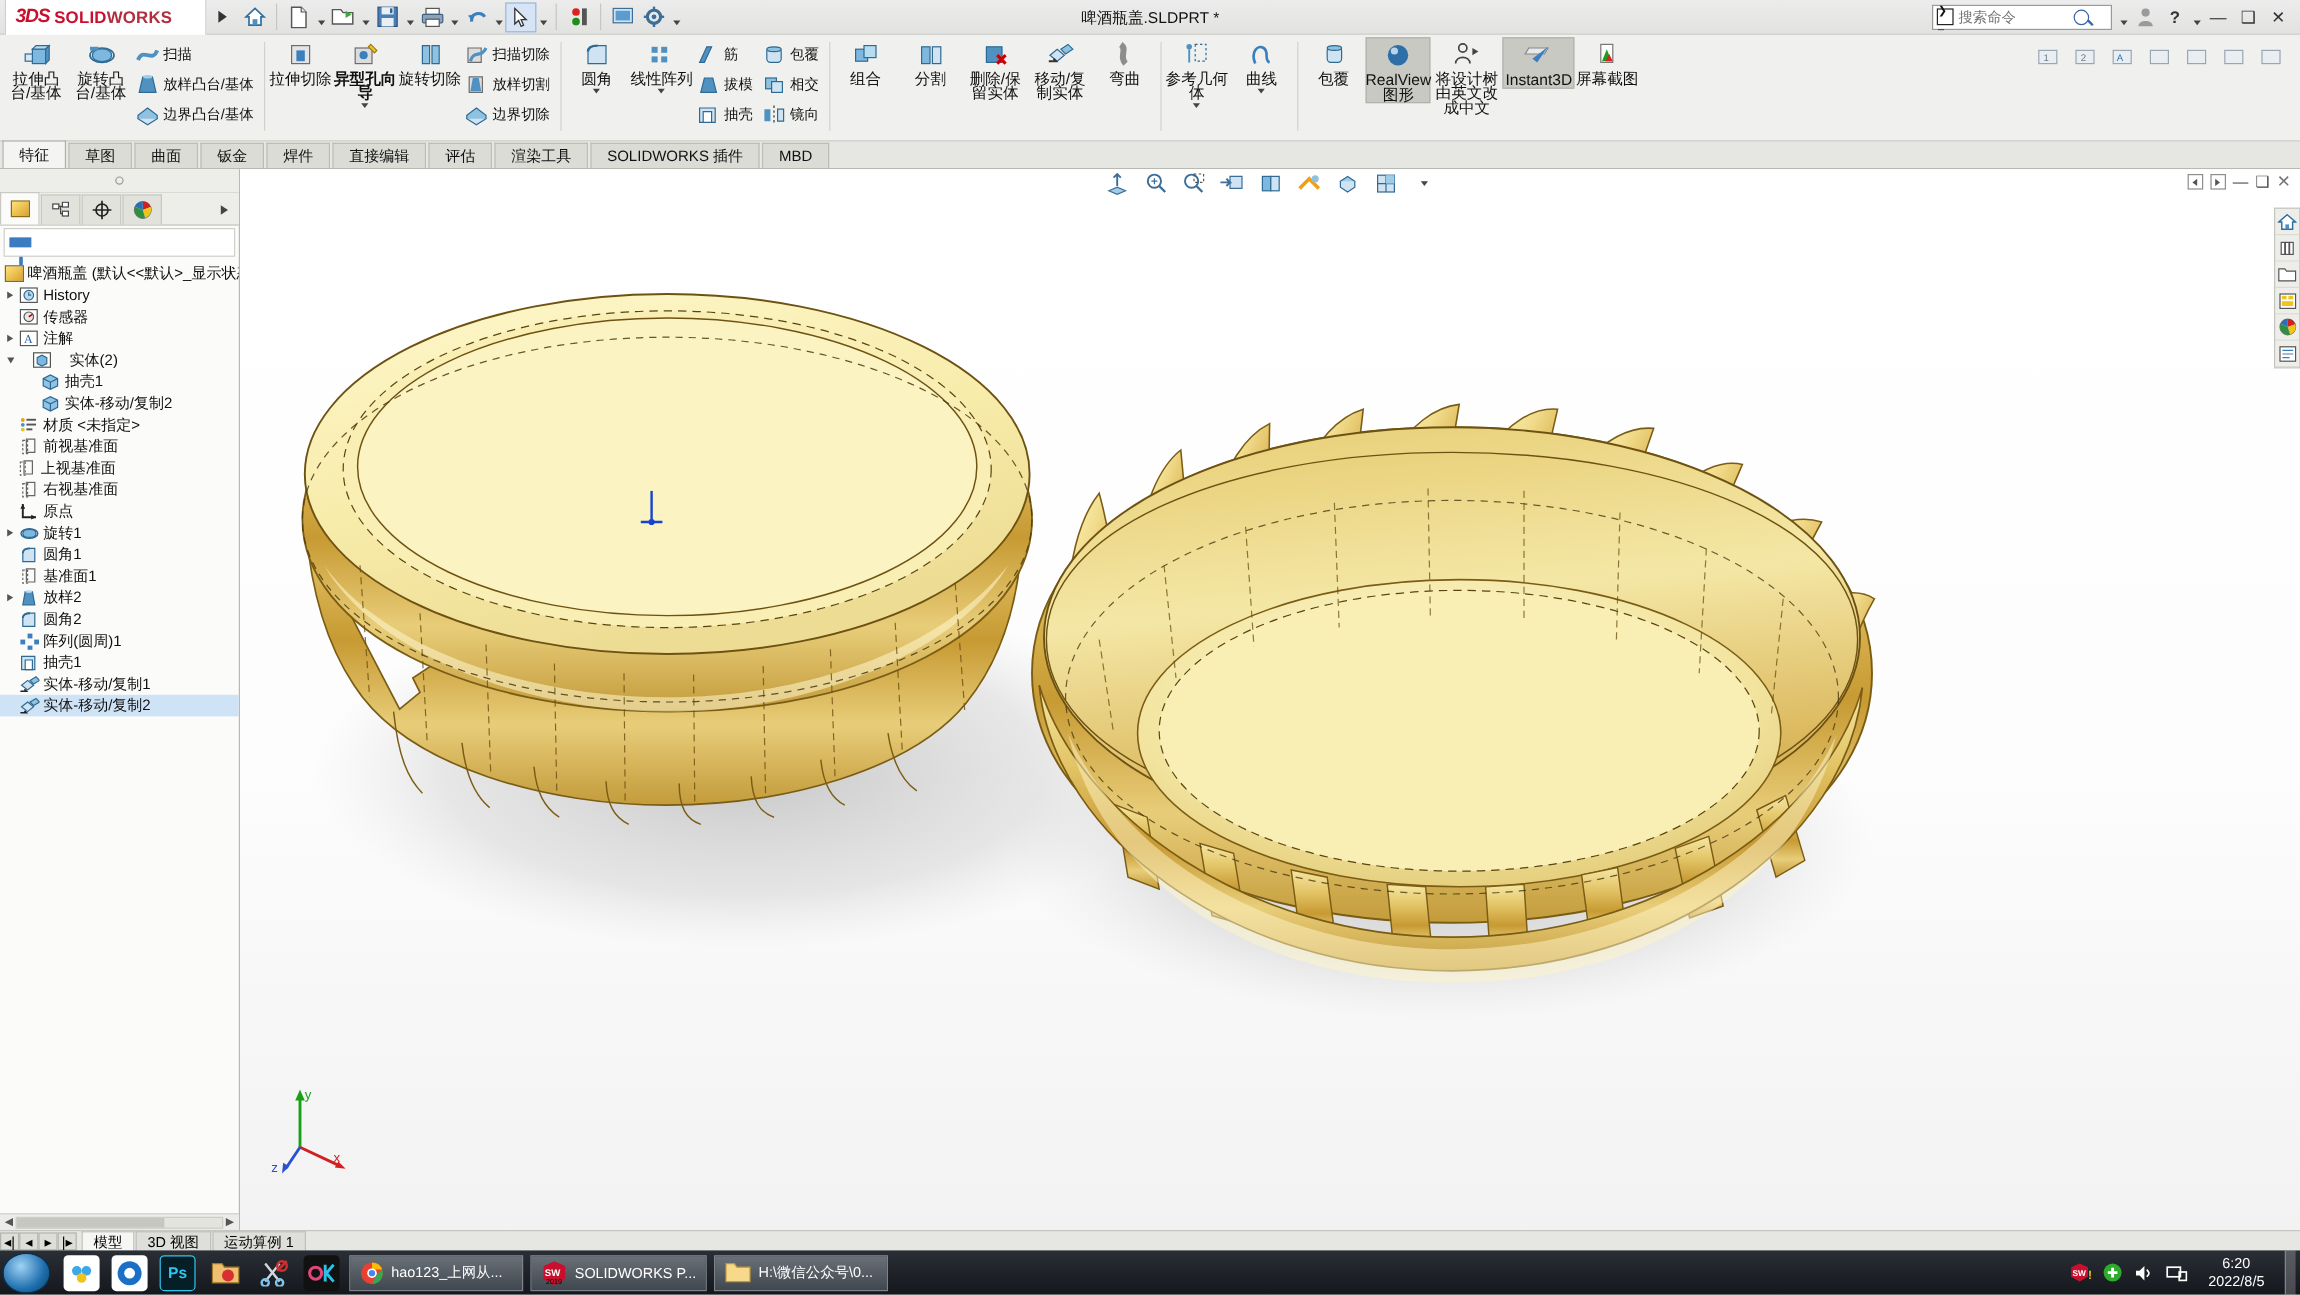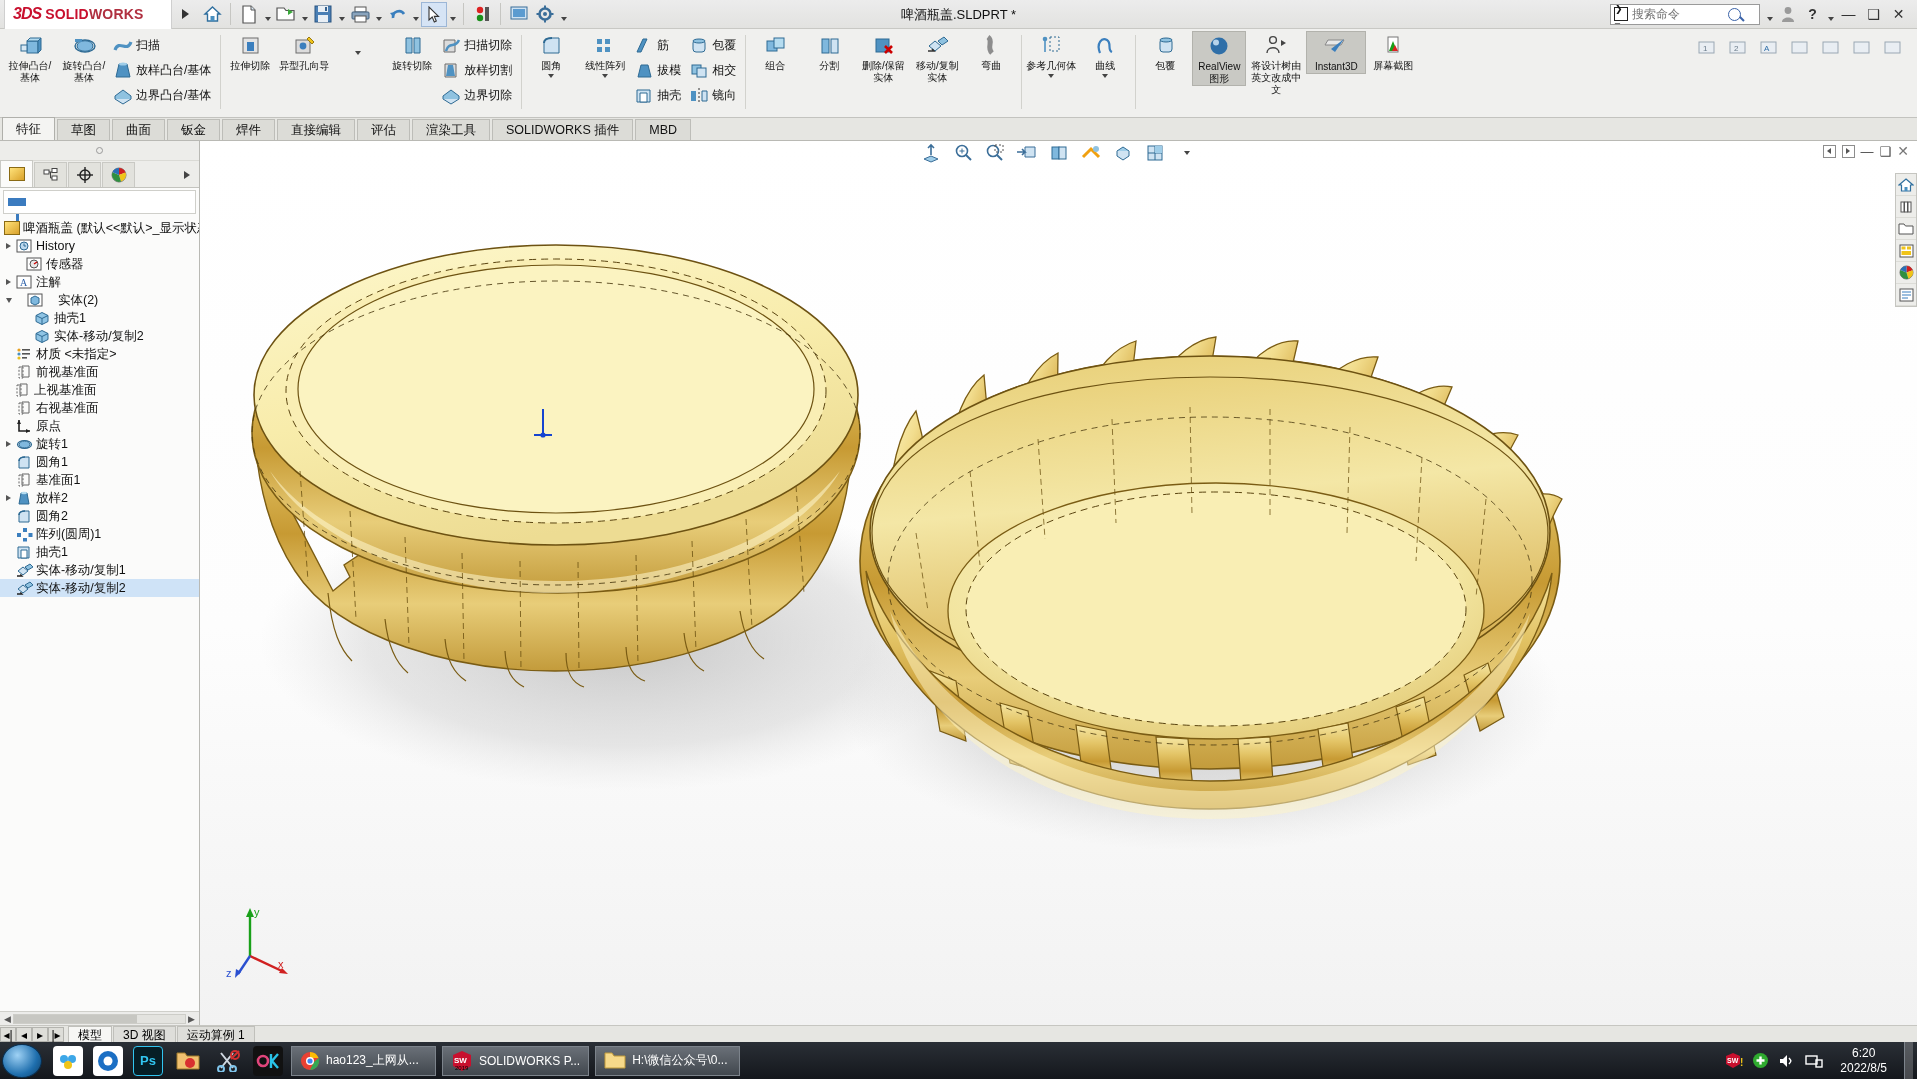--- a/index.html
+++ b/index.html
@@ -67,21 +67,21 @@
   }
   .rgroup { display:flex; align-items:flex-start; padding:2px 3px; position:relative; }
   .rgroup + .rgroup::before {
     content:""; position:absolute; left:0; top:6px; bottom:8px; width:1px; background:#d2d2cd;
   }
   .rbig {
     width:54px; display:flex; flex-direction:column; align-items:center;
     padding:3px 1px 0; text-align:center; cursor:default;
   }
   .rbig.wide { width:60px; }
-  .rbig .lbl { font-size:10px; line-height:12px; margin-top:2px; color:#111; }
+  .rbig .lbl { font-size:13px; line-height:12px; margin-top:2px; color:#111; }
   .rcol { display:flex; flex-direction:column; padding-top:2px; }
   .rsmall {
     display:flex; align-items:center; height:25px; padding:0 6px 0 2px; cursor:default;
   }
   .rsmall .lbl { font-size:12px; margin-left:5px; color:#111; white-space:nowrap;}
   .gcaret { display:flex; justify-content:center; width:54px; margin-top:2px;}
   .rbig.active { background:#c9c9c4; border:1px solid #b2b2ac; }
 
   
   .ico { display:inline-block; position:relative; }
@@ -387,21 +387,21 @@
     <div class="rgroup">
       <div class="rbig">
         <span class="ico s24">
           <svg width="26" height="24" viewBox="0 0 26 24">
               <rect x="5" y="4" width="15" height="15" fill="#e4e4e4" stroke="#6d6d6d"></rect>
               <rect x="9" y="8" width="7" height="9" fill="#3b7fbe"></rect>
             </svg>
         </span>
         <span class="lbl">拉伸切除</span>
       </div>
-      <div style="display:flex;flex-direction:row;align-items:center;">
+      <div style="display:flex;flex-direction:column;align-items:center;font-weight:bold;">
         <div class="rbig">
           <span class="ico s24">
             <svg width="26" height="24" viewBox="0 0 26 24">
                 <rect x="4" y="6" width="14" height="13" fill="#dcdcdc" stroke="#6d6d6d"></rect>
                 <circle cx="11" cy="12" r="3.4" fill="#3b7fbe"></circle>
                 <path d="M17 3 l5 5 -2 2 -5-5z" fill="#f0c419" stroke="#9a7a10"></path>
               </svg>
           </span>
           <span class="lbl">异型孔向导</span>
         </div>
@@ -803,21 +803,21 @@
             </span>
             <span class="tico">
               <svg width="16" height="14" viewBox="0 0 16 14">
                 <rect x="1" y="1" width="14" height="12" fill="#fff" stroke="#555"></rect>
                 <circle cx="8" cy="7" r="4" fill="#bcd9ef" stroke="#2e6a93"></circle>
                 <path d="M8 4.5 v2.5 h2" stroke="#2e6a93" fill="none"></path>
               </svg>
             </span>
             <span class="tlbl">History</span>
           </div>
-          <div class="tnode" style="padding-left: 12px;">
+          <div class="tnode" style="padding-left: 2px;">
             <span class="texp"></span>
             <span class="tico">
               <svg width="16" height="14" viewBox="0 0 16 14">
                 <rect x="1" y="1" width="14" height="12" fill="#fff" stroke="#555"></rect>
                 <circle cx="8" cy="7" r="4" fill="#e8e8e8" stroke="#555"></circle>
                 <path d="M8 7 l3-2" stroke="#c00" stroke-width="1.4"></path>
               </svg>
             </span>
             <span class="tlbl">传感器</span>
           </div>

